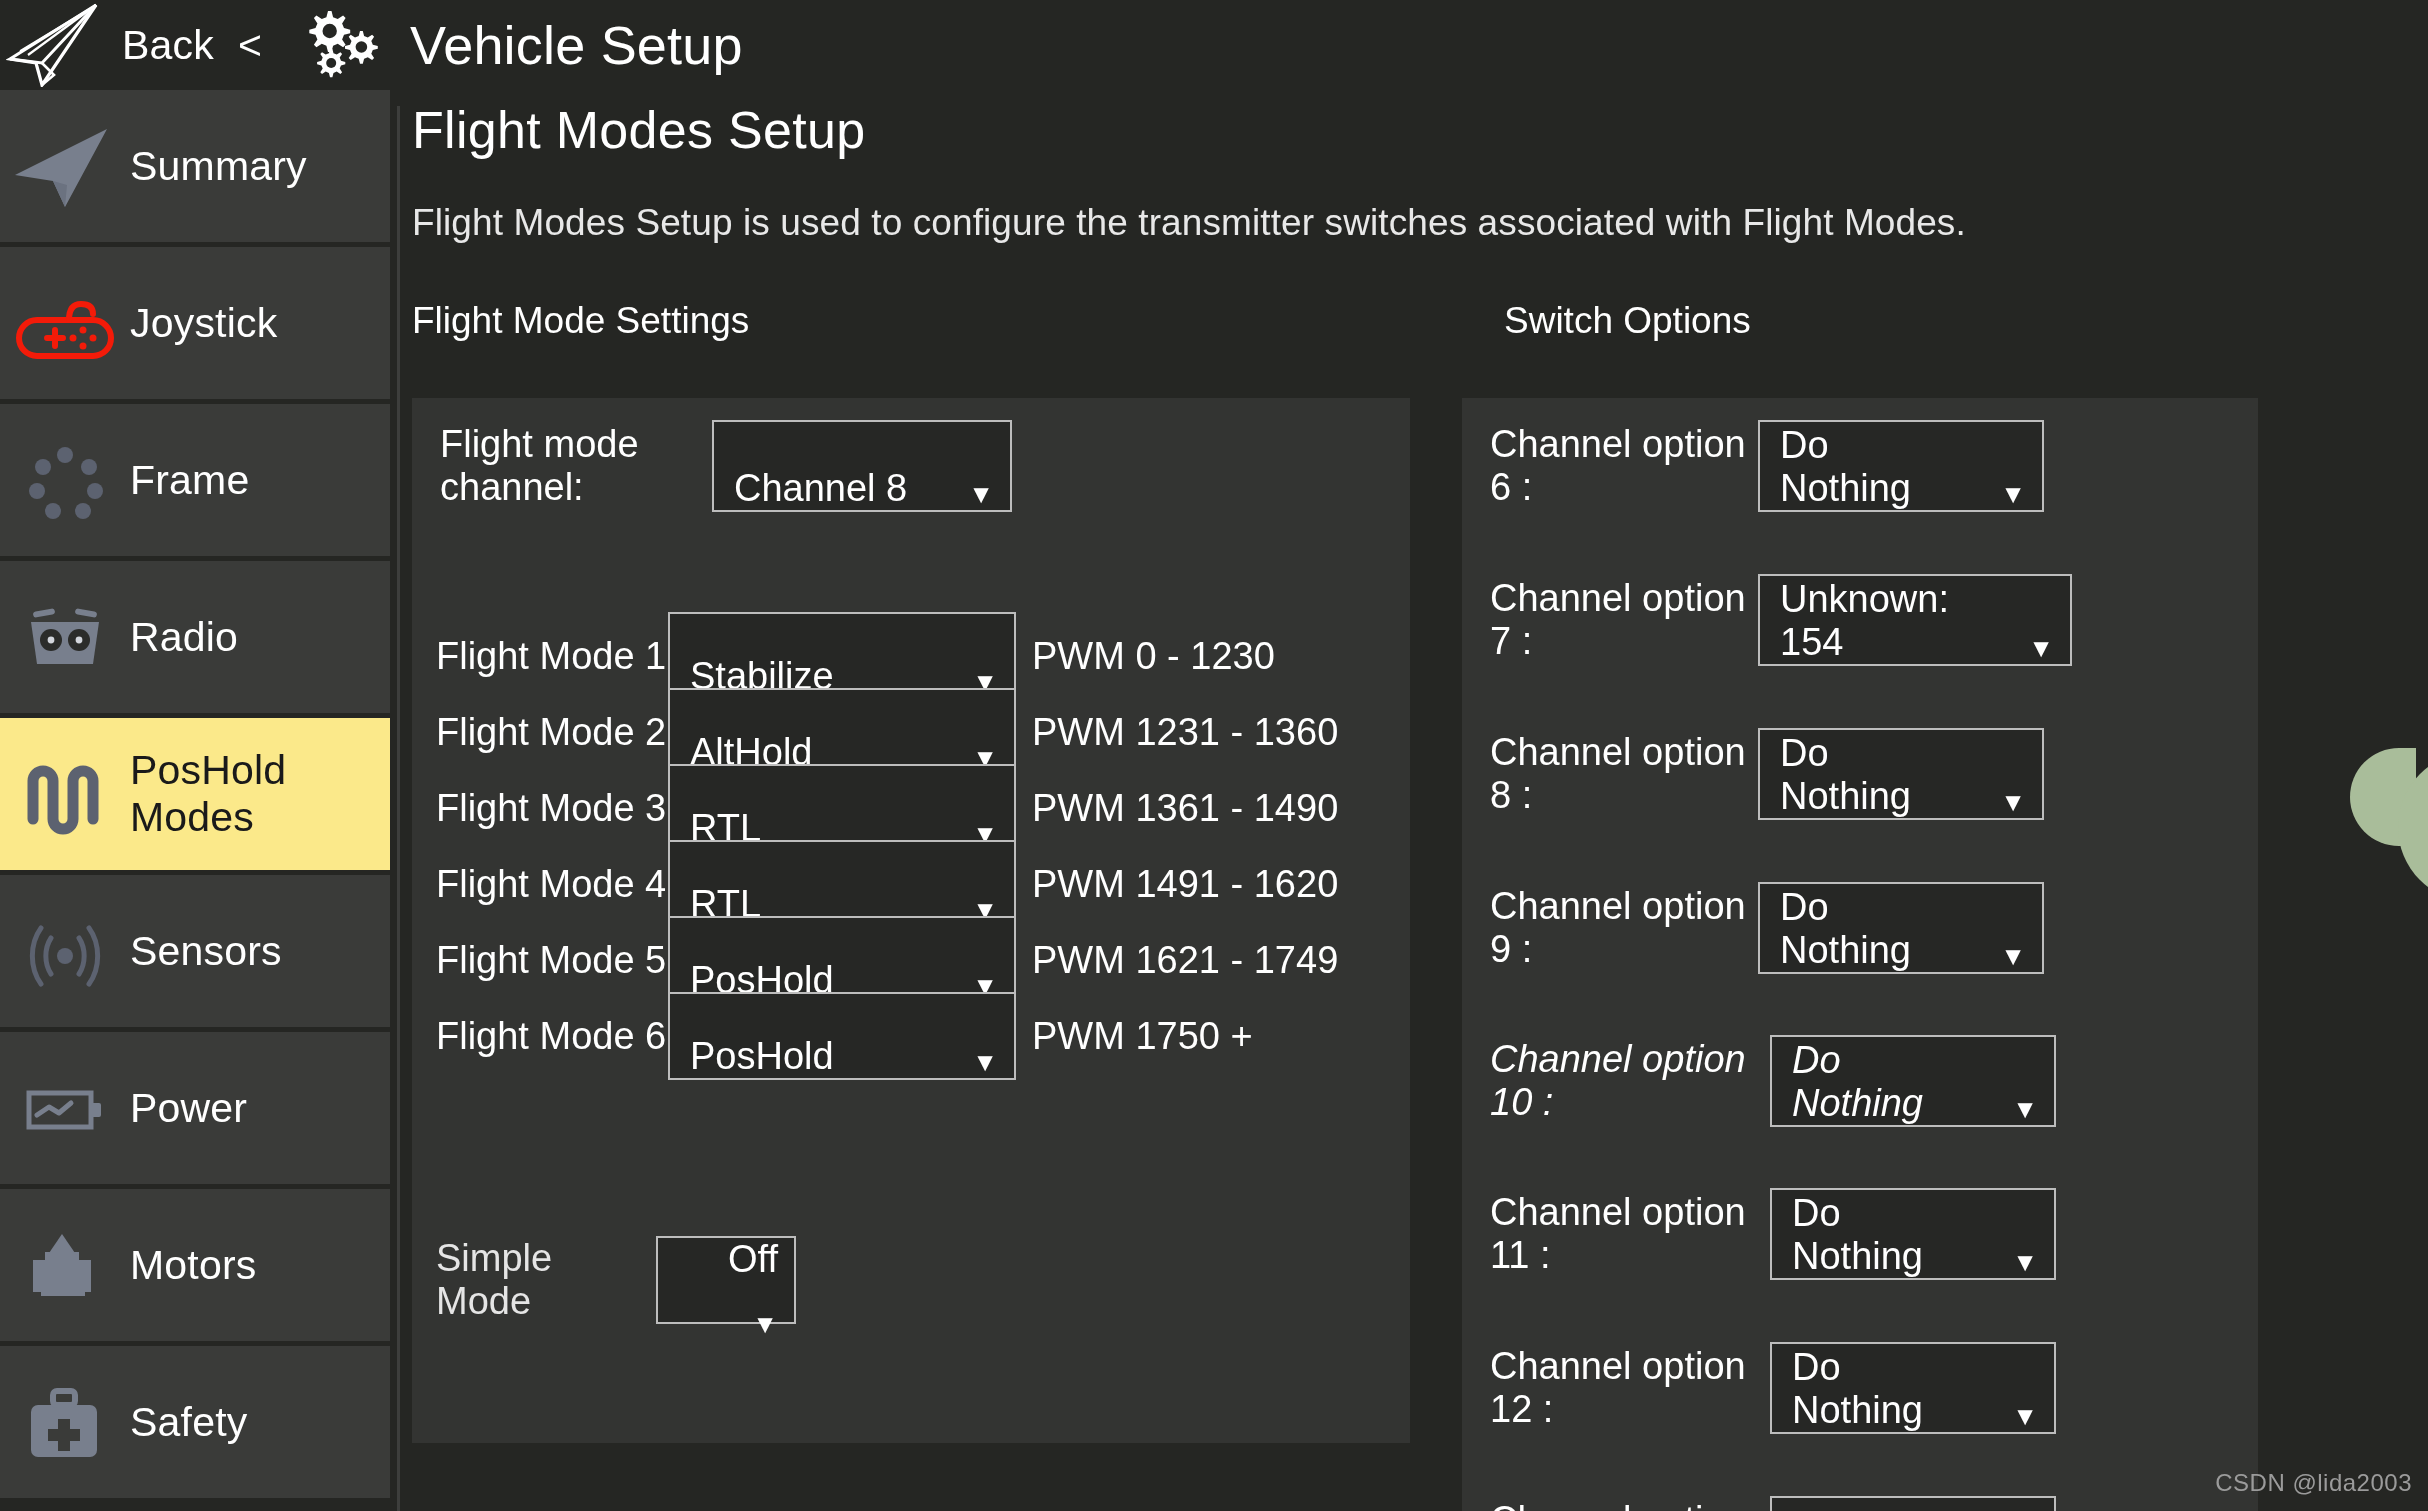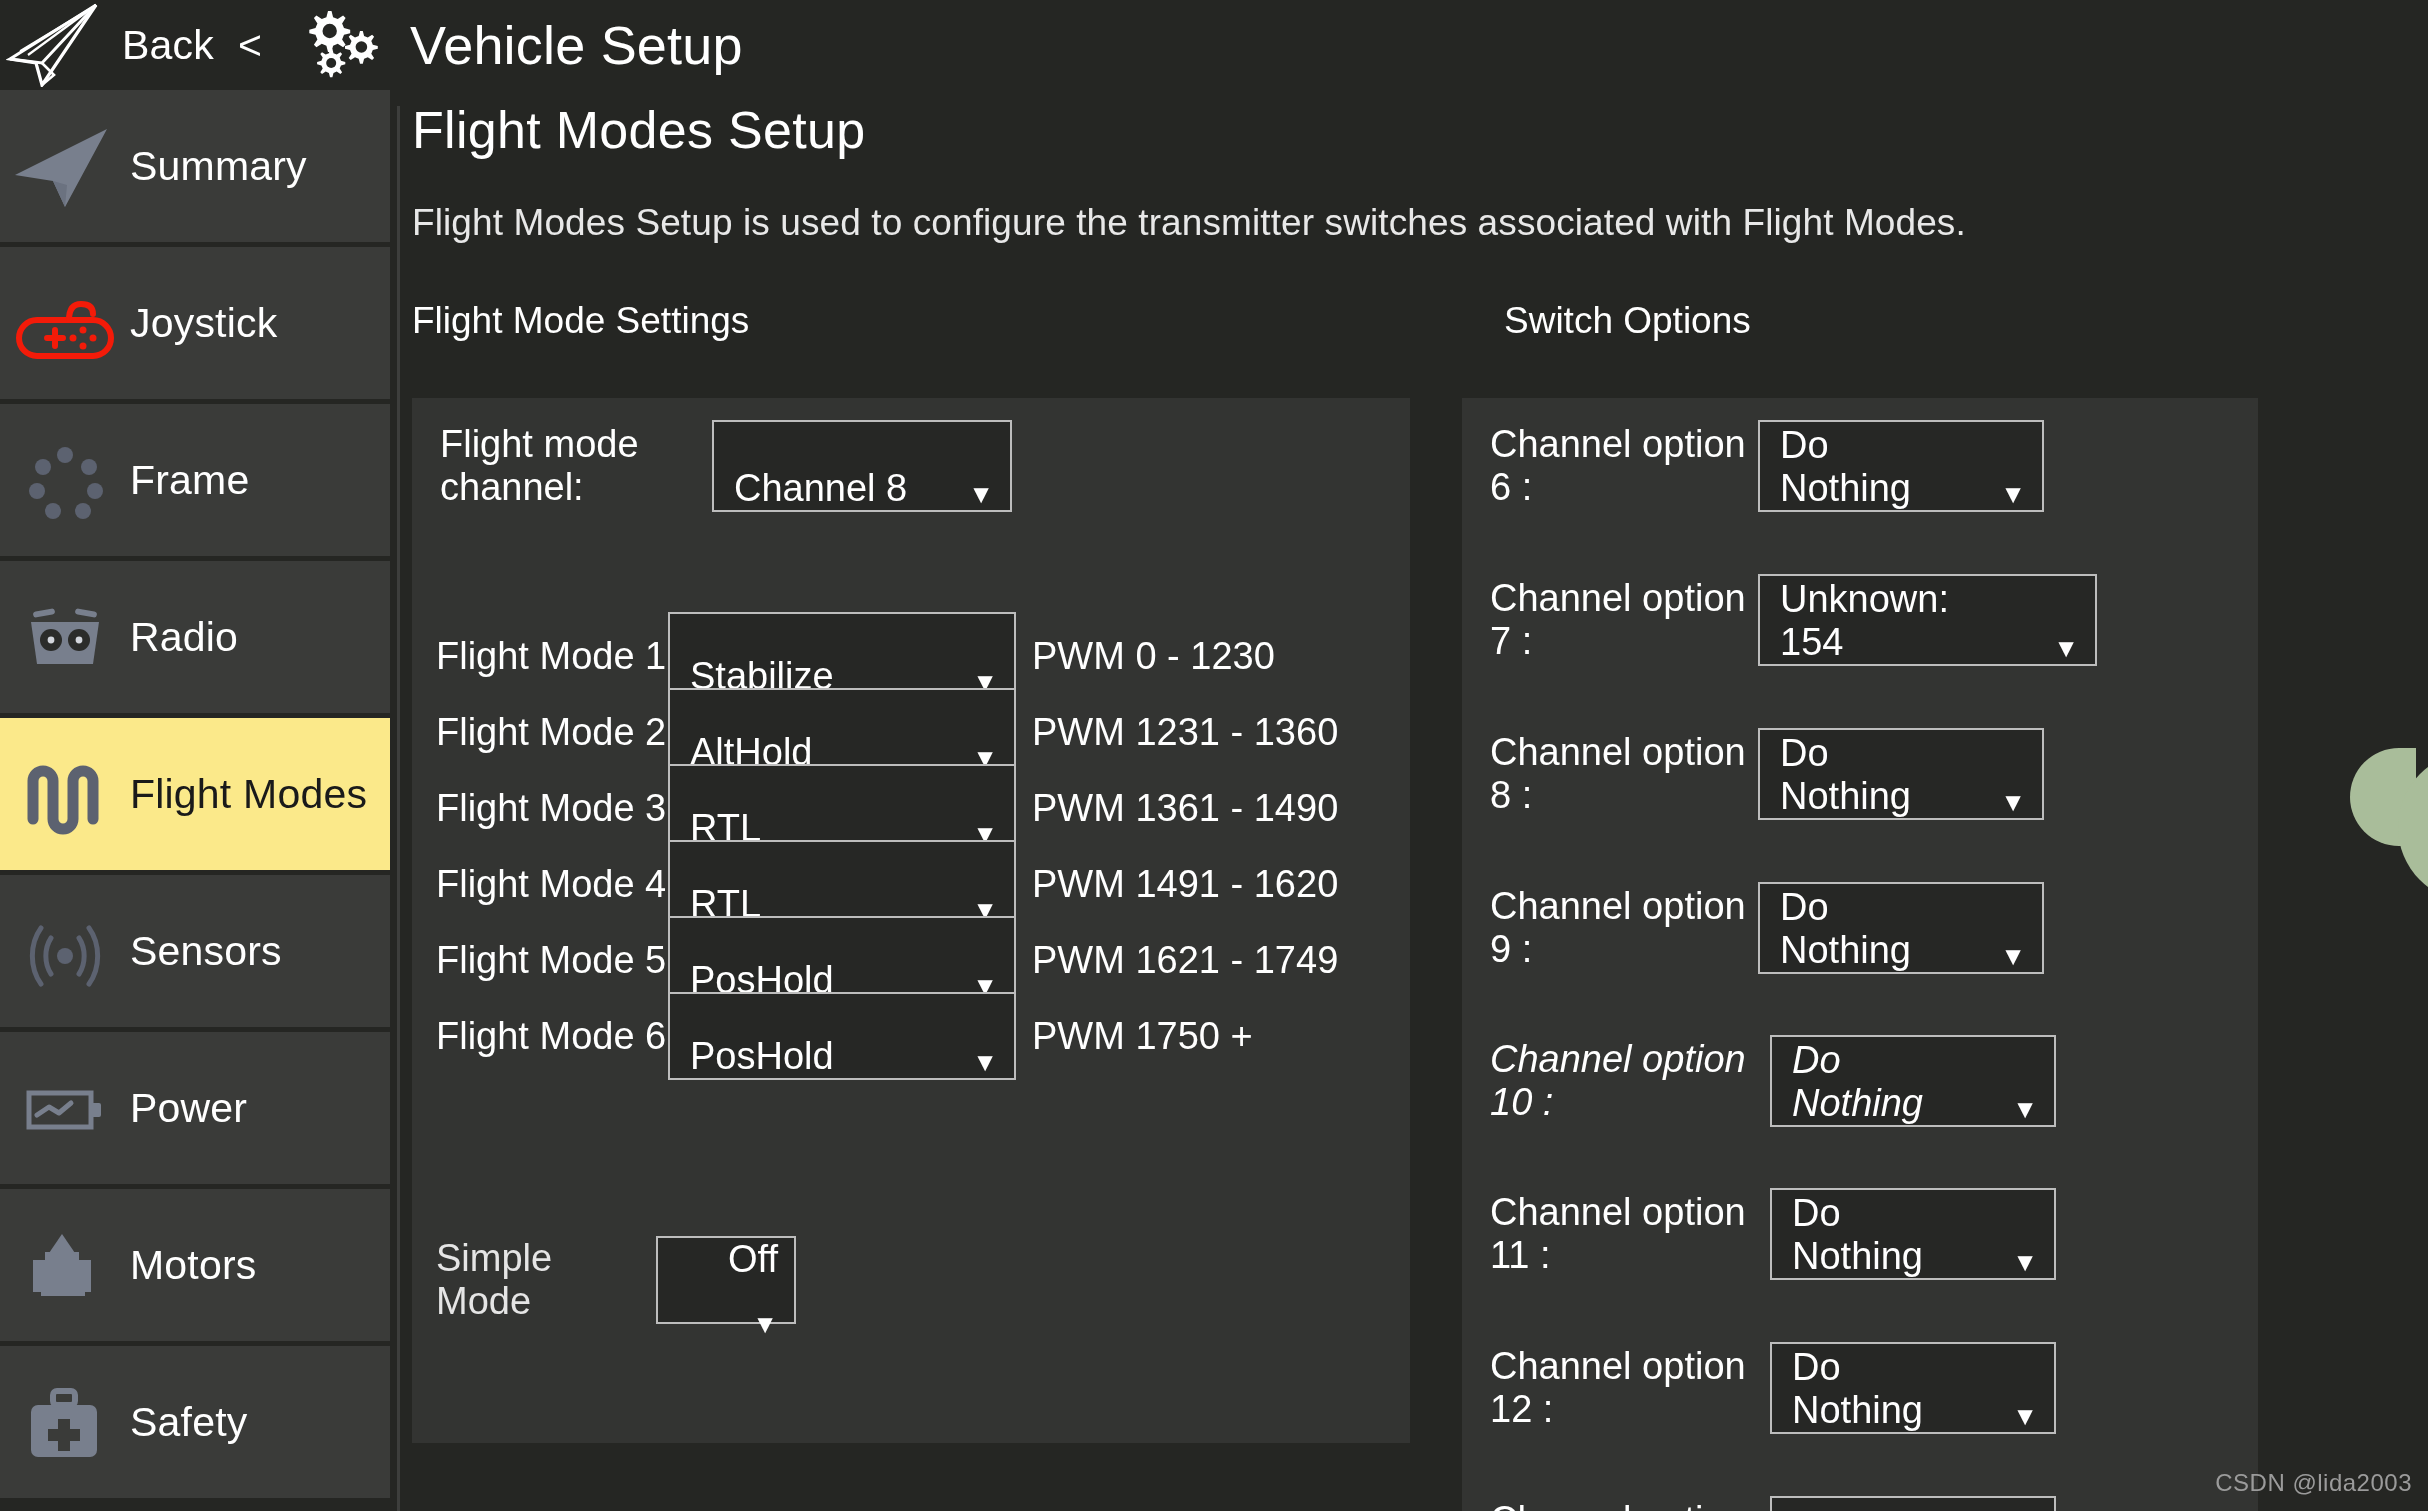--- a/index.html
+++ b/index.html
@@ -202,21 +202,21 @@
       </span>
       <span class="side-label">Radio</span>
     </div>
 
     <div class="side-item active">
       <span class="side-icon">
         <svg width="112" height="86" viewBox="0 0 112 86">
           <path d="M24 68 V30 a10 10 0 0 1 20 0 V68 a10 10 0 0 0 20 0 V30 a10 10 0 0 1 20 0 V68" fill="none" stroke="#5c6270" stroke-width="11" stroke-linecap="round"></path>
         </svg>
       </span>
-      <span class="side-label">Flight Modes</span>
+      <span class="side-label">PosHold Modes</span>
     </div>
 
     <div class="side-item">
       <span class="side-icon">
         <svg width="112" height="86" viewBox="0 0 112 86">
           <g stroke="#5c6270" fill="none" stroke-width="5" stroke-linecap="round">
             <path d="M42 30 a22 28 0 0 0 0 36"></path>
             <path d="M70 30 a22 28 0 0 1 0 36"></path>
             <path d="M32 20 a34 42 0 0 0 0 56"></path>
             <path d="M80 20 a34 42 0 0 1 0 56"></path>
@@ -356,21 +356,21 @@
     <div class="opt-row" style="left:28px; top:22px;">
       <span class="opt-label" style="width:268px;">Channel option 6 :</span>
       <span class="dd opt-dd" style="width:286px;">
         <span>Do Nothing</span>
         <span class="arrow">▼</span>
       </span>
     </div>
 
     <div class="opt-row" style="left:28px; top:176px;">
       <span class="opt-label" style="width:268px;">Channel option 7 :</span>
-      <span class="dd opt-dd" style="width:339px;">
+      <span class="dd opt-dd" style="width:314px;">
         <span>Unknown: 154</span>
         <span class="arrow">▼</span>
       </span>
     </div>
 
     <div class="opt-row" style="left:28px; top:330px;">
       <span class="opt-label" style="width:268px;">Channel option 8 :</span>
       <span class="dd opt-dd" style="width:286px;">
         <span>Do Nothing</span>
         <span class="arrow">▼</span>

